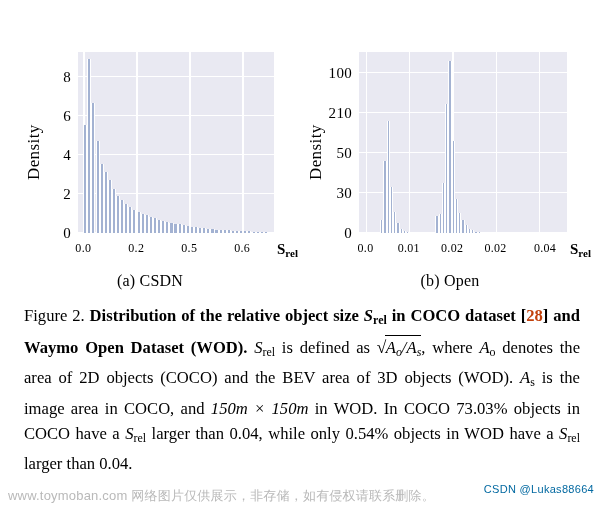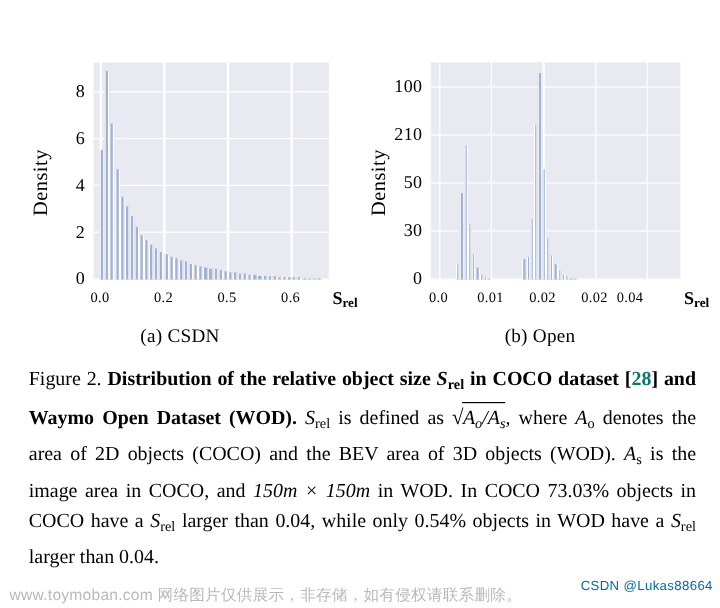--- a/index.html
+++ b/index.html
@@ -126,21 +126,21 @@
     top: 303px;
     width: 556px;
     font-size: 16.6px;
     line-height: 25.2px;
     text-align: justify;
     text-justify: inter-word;
   }
   #caption b { font-weight: bold; }
   .mathit { font-style: italic; font-family: "Liberation Serif", serif; }
   .sub { font-size: 0.72em; vertical-align: -0.28em; }
-  .cite { color: #0f766e; font-weight: bold; }
+  .cite { color: #c2410c; font-weight: bold; }
   .sqrt-wrap {
     display: inline-block;
     position: relative;
     padding-left: 9px;
     padding-top: 1px;
     font-style: italic;
   }
   .sqrt-wrap::before {
     content: "√";
     position: absolute;
@@ -318,21 +318,21 @@
         <div class="ytick" style="right: 248px; top: 186px;">30</div>
         <div class="ytick" style="right: 248px; top: 146px;">50</div>
         <div class="ytick" style="right: 248px; top: 106px;">210</div>
         <div class="ytick" style="right: 248px; top: 66px;">100</div>
       </div>
     <div id="xticks-waymo">
         <div class="xtick" style="left: 35.5px; width: 60px; top: 241px;">0.0</div>
         <div class="xtick" style="left: 78.8333px; width: 60px; top: 241px;">0.01</div>
         <div class="xtick" style="left: 122.167px; width: 60px; top: 241px;">0.02</div>
         <div class="xtick" style="left: 165.5px; width: 60px; top: 241px;">0.02</div>
-        <div class="xtick" style="left: 195px; width: 60px; top: 241px;">0.04</div>
+        <div class="xtick" style="left: 215px; width: 60px; top: 241px;">0.04</div>
       </div>
 
     <div class="axis-xsym" style="left:270px; top:241px;"><span>S</span><span class="sub">rel</span></div>
 
     <div class="subcaption" style="top:272px;">(b) Open</div>
   </div>
 </div>
 
 <div id="caption">
   <span>Figure 2. </span><b>Distribution of the relative object size </b><b><span class="mathit">S</span><span class="sub">rel</span></b><b> in COCO dataset [</b><b class="cite">28</b><b>] and Waymo Open Dataset (WOD).</b> <span class="mathit">S</span><span class="sub">rel</span><span> is defined as </span><span class="sqrt-wrap"><span class="bar-top"></span><span class="mathit">A</span><span class="sub">o</span><span>/</span><span class="mathit">A</span><span class="sub">s</span></span><span>, where </span><span class="mathit">A</span><span class="sub">o</span><span> denotes the area of 2D objects (COCO) and the BEV area of 3D objects (WOD). </span><span class="mathit">A</span><span class="sub">s</span><span> is the image area in COCO, and </span><span class="mathit">150m × 150m</span><span> in WOD. In COCO 73.03% objects in COCO have a </span><span class="mathit">S</span><span class="sub">rel</span><span> larger than 0.04, while only 0.54% objects in WOD have a </span><span class="mathit">S</span><span class="sub">rel</span><span> larger than 0.04.</span>

